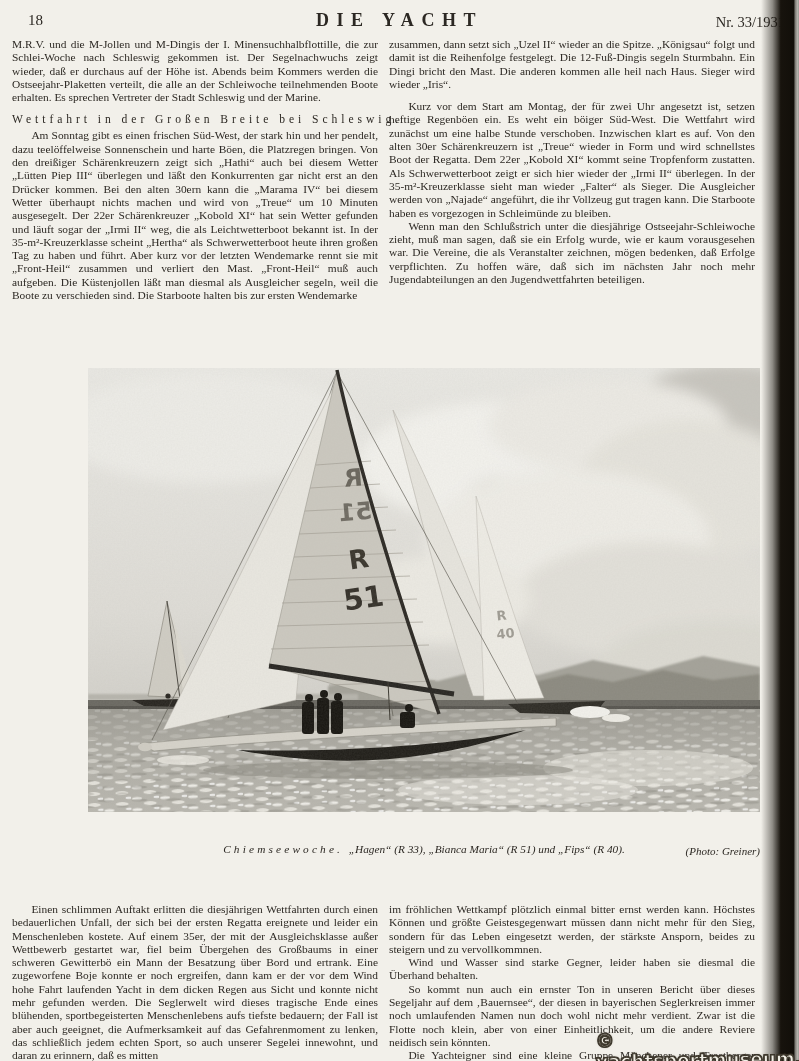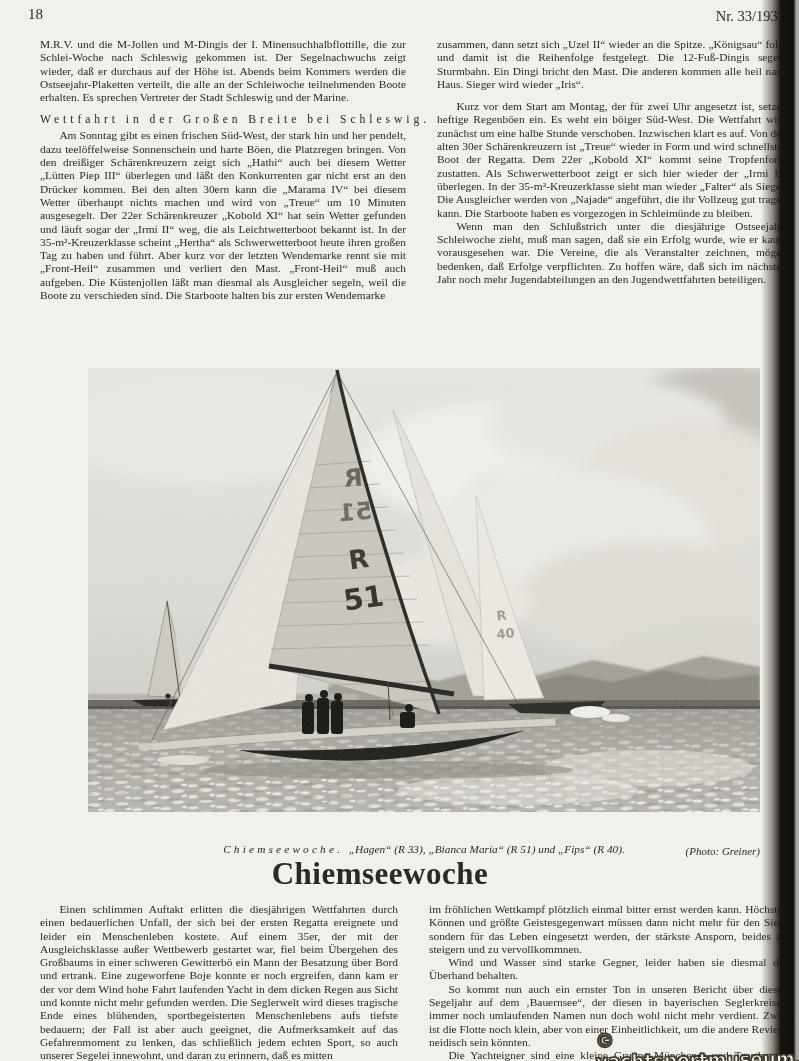--- a/index.html
+++ b/index.html
@@ -1,25 +1,25 @@
 <!DOCTYPE html>
 <html lang="de"><head>
 <meta charset="utf-8">
 <style>
   html,body{margin:0;padding:0;background:#888;}
   .page{position:relative;width:799px;height:1061px;overflow:hidden;
         background:#f2f0ea;font-family:"Liberation Serif",serif;color:#2c2823;}
   
-  .hdr{position:absolute;top:4px;left:0;width:799px;height:26px;}
+  .hdr{position:absolute;top:10px;left:0;width:799px;height:26px;}
   .hdr .pgnum{position:absolute;left:28px;top:2px;font-size:15px;}
   .hdr .masthead{position:absolute;left:0;right:0;top:0;text-align:center;
         font-size:18px;font-weight:600;letter-spacing:.42em;}
   .hdr .issue{position:absolute;right:14px;top:4px;font-size:14.5px;}
   
-  .cols{position:absolute;left:40px;width:747px;display:flex;gap:31px;}
+  .cols{position:absolute;left:12px;width:747px;display:flex;gap:11px;}
   .cols.top{top:38px;}
   .cols.bottom{top:903px;}
   .col{width:366px;}
   .col p{margin:0;font-size:11.4px;line-height:13.3px;text-align:justify;
          hyphens:auto;-webkit-hyphens:auto;}
   .col p.ind{text-indent:1.7em;}
   .col p + p{margin-top:0;}
   .col p.gap-after{margin-bottom:9px;}
   h3.spaced{margin:0 0 3px 0;font-size:11.6px;font-weight:normal;
          letter-spacing:.34em;text-align:center;white-space:nowrap;}
@@ -45,20 +45,21 @@
        -1px -1px 0 #3a342a,0 0 3px rgba(70,58,34,.55);
      transform:rotate(-1deg);}
 </style>
 </head>
 <body>
 
 <div class="page">
 
   <div class="hdr">
     <span class="pgnum">18</span>
+    <span class="masthead">DIE YACHT</span>
     <span class="issue">Nr. 33/1931</span>
   </div>
 
   <div class="cols top">
     <div class="col">
       <p class="gap-after">M.R.V. und die M-Jollen und M-Dingis der I. Minensuchhalbflottille, die zur Schlei-Woche nach Schleswig gekommen ist. Der Segelnachwuchs zeigt wieder, daß er durchaus auf der Höhe ist. Abends beim Kommers werden die Ostseejahr-Plaketten verteilt, die alle an der Schleiwoche teilnehmenden Boote erhalten. Es sprechen Vertreter der Stadt Schleswig und der Marine.</p>
       <h3 class="spaced">Wettfahrt in der Großen Breite bei Schleswig.</h3>
       <p class="ind">Am Sonntag gibt es einen frischen Süd-West, der stark hin und her pendelt, dazu teelöffelweise Sonnenschein und harte Böen, die Platzregen bringen. Von den dreißiger Schärenkreuzern zeigt sich „Hathi“ auch bei diesem Wetter „Lütten Piep III“ überlegen und läßt den Konkurrenten gar nicht erst an den Drücker kommen. Bei den alten 30ern kann die „Marama IV“ bei diesem Wetter überhaupt nichts machen und wird von „Treue“ um 10 Minuten ausgesegelt. Der 22er Schärenkreuzer „Kobold XI“ hat sein Wetter gefunden und läuft sogar der „Irmi II“ weg, die als Leichtwetterboot bekannt ist. In der 35-m²-Kreuzerklasse scheint „Hertha“ als Schwerwetterboot heute ihren großen Tag zu haben und führt. Aber kurz vor der letzten Wendemarke rennt sie mit „Front-Heil“ zusammen und verliert den Mast. „Front-Heil“ muß auch aufgeben. Die Küstenjollen läßt man diesmal als Ausgleicher segeln, weil die Boote zu verschieden sind. Die Starboote halten bis zur ersten Wendemarke</p>
     </div>
     <div class="col">
@@ -209,21 +210,20 @@
 
       <rect width="672" height="444" filter="url(#grain)" opacity=".5"></rect>
     </svg>
   </div>
 
   <div class="caption-row">
     <span class="lead">Chiemseewoche.</span><span>„Hagen“ (R 33), „Bianca Maria“ (R 51) und „Fips“ (R 40).</span>
     <span class="credit">(Photo: Greiner)</span>
   </div>
 
-  <div class="article-title">Chiemseewoche</div>
 
   <div class="cols bottom">
     <div class="col">
       <p class="ind">Einen schlimmen Auftakt erlitten die diesjährigen Wettfahrten durch einen bedauerlichen Unfall, der sich bei der ersten Regatta ereignete und leider ein Menschenleben kostete. Auf einem 35er, der mit der Ausgleichsklasse außer Wettbewerb gestartet war, fiel beim Übergehen des Großbaums in einer schweren Gewitterbö ein Mann der Besatzung über Bord und ertrank. Eine zugeworfene Boje konnte er noch ergreifen, dann kam er der vor dem Wind hohe Fahrt laufenden Yacht in dem dicken Regen aus Sicht und konnte nicht mehr gefunden werden. Die Seglerwelt wird dieses tragische Ende eines blühenden, sportbegeisterten Menschenlebens aufs tiefste bedauern; der Fall ist aber auch geeignet, die Aufmerksamkeit auf das Gefahrenmoment zu lenken, das schließlich jedem echten Sport, so auch unserer Segelei innewohnt, und daran zu erinnern, daß es mitten</p>
     </div>
     <div class="col">
       <p>im fröhlichen Wettkampf plötzlich einmal bitter ernst werden kann. Höchstes Können und größte Geistesgegenwart müssen dann nicht mehr für den Sieg, sondern für das Leben eingesetzt werden, der stärkste Ansporn, beides zu steigern und zu vervollkommnen.</p>
       <p class="ind">Wind und Wasser sind starke Gegner, leider haben sie diesmal die Überhand behalten.</p>
       <p class="ind">So kommt nun auch ein ernster Ton in unseren Bericht über dieses Segeljahr auf dem ‚Bauernsee“, der diesen in bayerischen Seglerkreisen immer noch umlaufenden Namen nun doch wohl nicht mehr verdient. Zwar ist die Flotte noch klein, aber von einer Einheitlichkeit, um die andere Reviere neidisch sein könnten.</p>
       <p class="ind">Die Yachteigner sind eine kleine Gruppe Münchener und Trostberger Herren, Kenner der landschaftlichen und seglerischen</p>

